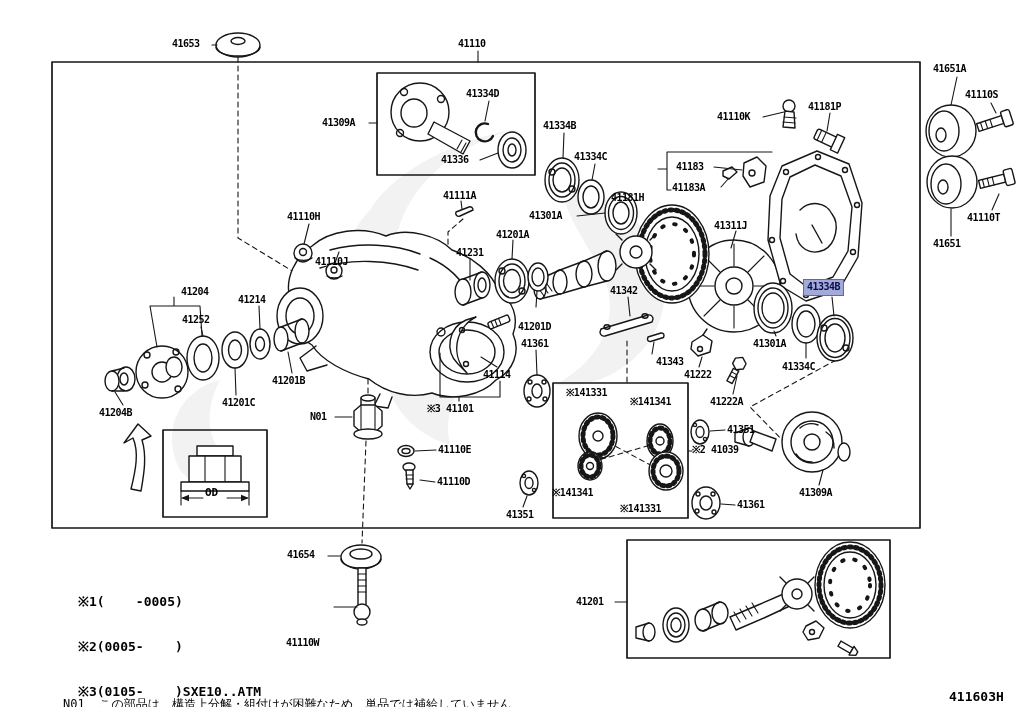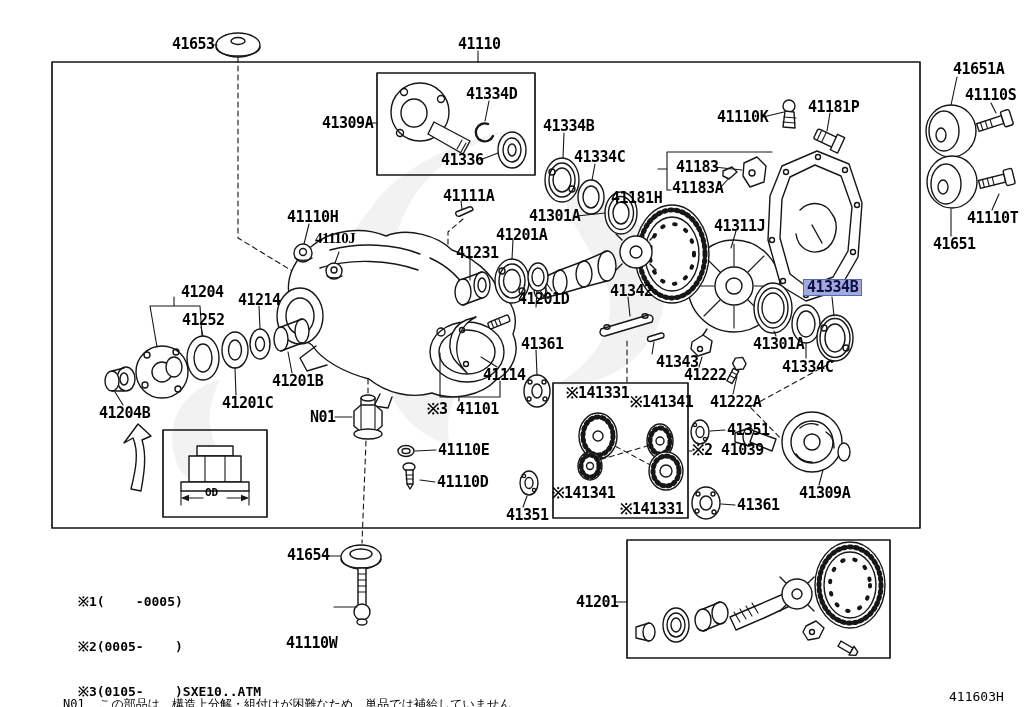--- a/index.html
+++ b/index.html
@@ -10,30 +10,30 @@
   #art .fw{fill:#ffffff;}
   #art .bx{stroke-width:1.7;}
   #art .ld{stroke-width:1.1;}
   #art .dash{stroke-dasharray:5 4;stroke-width:1.1;}
   #art .thick{stroke-width:2.4;}
   #art .teeth{stroke-width:5;stroke-dasharray:2 4;}
   #art .dots{stroke-width:4;stroke-dasharray:1.5 11;}
   #art .ah{fill:#161616;stroke:none;}
   #art .wm{fill:#000;opacity:0.05;stroke:none;}
   .labels{position:absolute;left:0;top:0;width:100%;height:100%;}
-  .plabel{position:absolute;font-weight:bold;font-size:15px;line-height:14px;color:#000;
+  .plabel{position:absolute;font-weight:bold;font-size:10px;line-height:14px;color:#000;
           letter-spacing:-0.5px;white-space:pre;}
   .plabel.hl{background:#a2aadc;border:1px solid #5b66b5;color:#0b0b46;padding:0 3px 1px 3px;
              margin:-2px 0 0 -4px;}
   .plabel.small{font-size:11px;letter-spacing:0;}
   .legend{position:absolute;left:78px;top:564px;font-size:13px;font-weight:bold;line-height:15px;
           white-space:pre;color:#000;}
   .note{position:absolute;left:63px;top:668px;font-size:12px;line-height:14.5px;white-space:pre;
         color:#000;font-family:"DejaVu Sans Mono","DejaVu Sans",sans-serif;}
-  .doccode{position:absolute;left:949px;top:689px;font-size:13px;font-weight:normal;color:#000;}
+  .doccode{position:absolute;left:949px;top:689px;font-size:13px;font-weight:bold;color:#000;}
 </style>
 </head>
 <body>
 
 <div class="stage">
 
 <svg id="art" width="1024" height="707" viewBox="0 0 1024 707">
 
   <g>
     <path class="wm" d="M520,128 C430,150 380,220 400,280 C415,325 470,350 520,345 C470,365 440,400 450,445 C400,430 370,380 390,330 C340,310 330,250 370,210 C390,175 450,140 520,128 Z"></path>
@@ -432,42 +432,42 @@
     <path class="ld" d="M435,482 L420,480"></path>
     <path class="ld" d="M328,556 h12"></path>
     <path class="ld" d="M334,607 h23"></path>
     <path class="ld" d="M615,602 h12"></path>
   </g>
 </svg>
 
   <div class="labels">
       <span class="plabel" style="left: 172px; top: 37px;">41653</span>
       <span class="plabel" style="left: 458px; top: 37px;">41110</span>
-      <span class="plabel" style="left: 933px; top: 62px; margin-left: 20px;">41651A</span>
+      <span class="plabel" style="left: 933px; top: 62px;">41651A</span>
       <span class="plabel" style="left: 965px; top: 88px;">41110S</span>
       <span class="plabel" style="left: 967px; top: 211px;">41110T</span>
       <span class="plabel" style="left: 933px; top: 237px;">41651</span>
       <span class="plabel" style="left: 322px; top: 116px;">41309A</span>
       <span class="plabel" style="left: 466px; top: 87px;">41334D</span>
       <span class="plabel" style="left: 441px; top: 153px;">41336</span>
       <span class="plabel" style="left: 543px; top: 119px;">41334B</span>
       <span class="plabel" style="left: 574px; top: 150px;">41334C</span>
       <span class="plabel" style="left: 611px; top: 162px; margin-top: 29px;">41181H</span>
       <span class="plabel" style="left: 676px; top: 160px;">41183</span>
       <span class="plabel" style="left: 672px; top: 181px;">41183A</span>
       <span class="plabel" style="left: 717px; top: 110px;">41110K</span>
       <span class="plabel" style="left: 808px; top: 100px;">41181P</span>
       <span class="plabel" style="left: 529px; top: 209px;">41301A</span>
       <span class="plabel" style="left: 714px; top: 219px;">41311J</span>
       <span class="plabel" style="left: 287px; top: 210px;">41110H</span>
-      <span class="plabel" style="left: 315px; top: 231px; font-family: Liberation Serif, serif;">41110J</span>
+      <span class="plabel" style="left: 315px; top: 255px;">41110J</span>
       <span class="plabel" style="left: 443px; top: 189px;">41111A</span>
       <span class="plabel" style="left: 456px; top: 246px;">41231</span>
       <span class="plabel" style="left: 496px; top: 228px;">41201A</span>
-      <span class="plabel" style="left: 518px; top: 292px;">41201D</span>
+      <span class="plabel" style="left: 518px; top: 320px;">41201D</span>
       <span class="plabel" style="left: 154px; top: 285px; margin-left: 27px;">41204</span>
       <span class="plabel" style="left: 182px; top: 313px;">41252</span>
       <span class="plabel" style="left: 238px; top: 293px;">41214</span>
       <span class="plabel" style="left: 99px; top: 406px;">41204B</span>
       <span class="plabel" style="left: 272px; top: 374px;">41201B</span>
       <span class="plabel" style="left: 214px; top: 396px; margin-left: 8px;">41201C</span>
       <span class="plabel" style="left: 310px; top: 410px;">N01</span>
       <span class="plabel" style="left: 483px; top: 368px;">41114</span>
       <span class="plabel" style="left: 427px; top: 402px;">※3 41101</span>
       <span class="plabel" style="left: 521px; top: 337px;">41361</span>

